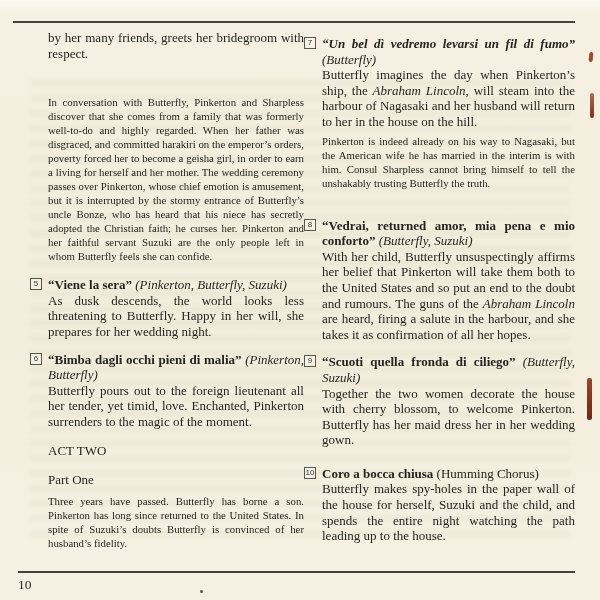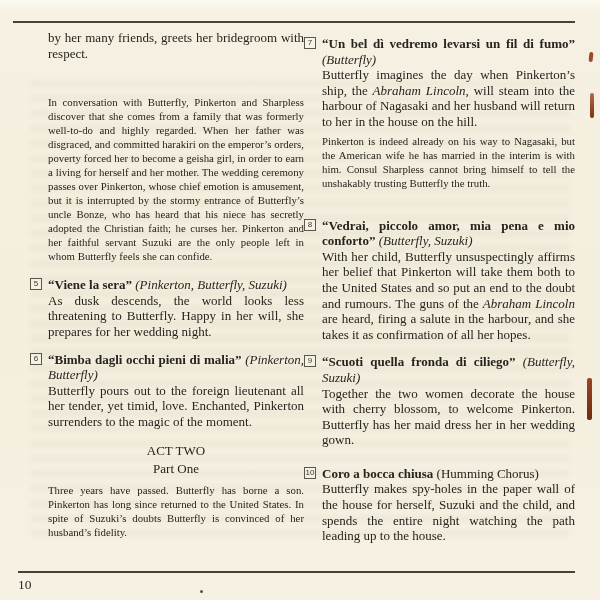--- a/index.html
+++ b/index.html
@@ -45,23 +45,23 @@
     position:absolute;left:-18px;top:1px;width:12px;height:12px;
     border:1px solid #5a5748;box-sizing:border-box;
     font-family:"Liberation Sans","DejaVu Sans",sans-serif;
     font-size:8px;line-height:10px;text-align:center;color:#3a382f;
     background:rgba(255,255,255,0.25);
   }
   .b{font-weight:bold;}
   .i{font-style:italic;}
   .title-line{text-align:justify;}
   .stretch{text-align-last:justify;}
-  .block{display:block;}
+  .block{display:block;font-style:italic;}
   .act-block{margin-top:12px;line-height:18px;}
-  .act-block .line{display:block;text-align:center;}
+  .act-block .line{display:block;text-align:left;margin-top:11px;}
   .artifact{position:absolute;pointer-events:none;}
   .mark1{right:7px;top:52px;width:4px;height:10px;background:#a2482a;border-radius:2px;transform:rotate(6deg);}
   .mark2{right:6px;top:93px;width:4px;height:25px;background:linear-gradient(#b06a4a,#7e3018);border-radius:2px;}
   .mark3{right:8px;top:378px;width:5px;height:42px;background:linear-gradient(#9a4426,#6f2a12);border-radius:2px;}
   .speck{left:200px;top:590px;width:3px;height:3px;background:#57544a;border-radius:50%;}
 </style>
 </head>
 <body>
 
 <div class="scan">
@@ -111,21 +111,21 @@
       <p>
         <span>Butterfly imagines the day when Pinkerton’s ship, the </span><span class="i">Abraham Lincoln</span><span>, will steam into the harbour of Nagasaki and her husband will return to her in the house on the hill.</span>
       </p>
     </section>
 
     <p class="small syn7">Pinkerton is indeed already on his way to Nagasaki, but the American wife he has married in the interim is with him. Consul Sharpless cannot bring himself to tell the unshakably trusting Butterfly the truth.</p>
 
     <section class="track t8">
       <span class="track-num"><span>8</span></span>
       <p class="title-line">
-        <span class="b">“Vedrai, piccolo amor, mia pena e mio conforto”</span>
+        <span class="b">“Vedrai, returned amor, mia pena e mio conforto”</span>
         <span class="i">(Butterfly, Suzuki)</span>
       </p>
       <p>
         <span>With her child, Butterfly unsuspectingly affirms her belief that Pinkerton will take them both to the United States and so put an end to the doubt and rumours. The guns of the </span><span class="i">Abraham Lincoln</span><span> are heard, firing a salute in the harbour, and she takes it as confirmation of all her hopes.</span>
       </p>
     </section>
 
     <section class="track t9">
       <span class="track-num"><span>9</span></span>
       <p class="title-line">

